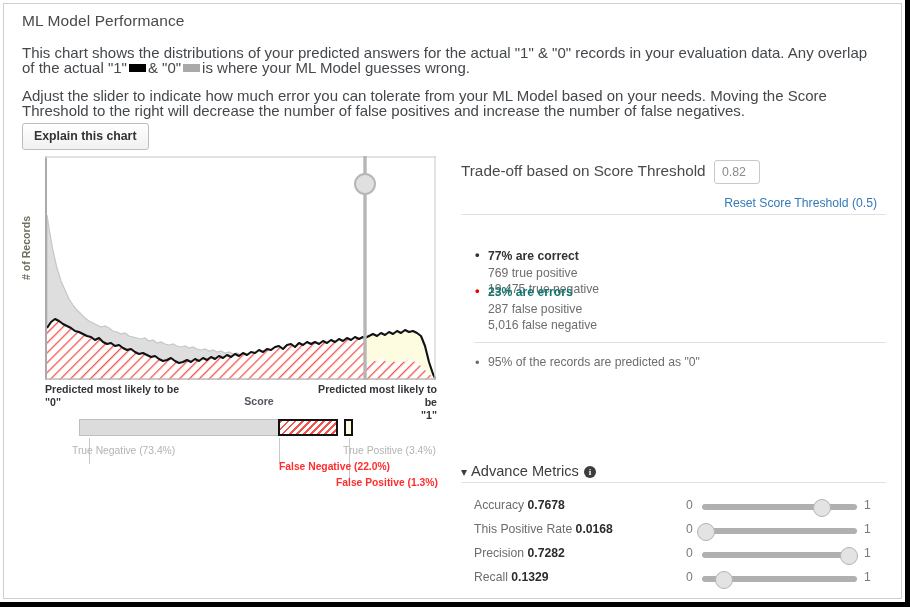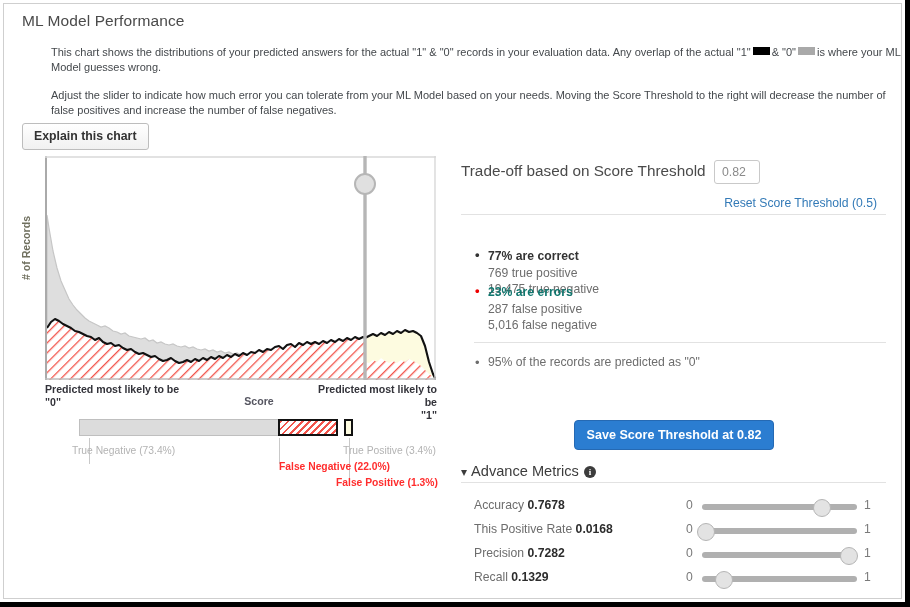--- a/index.html
+++ b/index.html
@@ -33,23 +33,22 @@
     position: absolute;
     left: 18px; top: 8px;
     font-size: 15.5px;
     color: #4a4a4a;
     letter-spacing: 0.1px;
   }
 
   .para {
     position: absolute;
     color: #44484c;
-    font-size: 11px;
+    font-size: 15px;
     line-height: 15px;
-    margin-left: 29px;
   }
   #para1 { left: 18px; top: 41px; width: 858px; }
   #para2 { left: 18px; top: 84px; width: 858px; }
 
   .swatch {
     display: inline-block;
     width: 17px; height: 8px;
     vertical-align: 1px;
     margin: 0 2px;
   }
@@ -411,21 +410,20 @@
       <li>287 false positive</li>
       <li>5,016 false negative</li>
     </ul>
 
     <div class="hrule" id="hr2"></div>
 
     <ul class="bullets plain" id="blk-pred">
       <li>95% of the records are predicted as "0"</li>
     </ul>
 
-    <button id="save-btn">Save Score Threshold at 0.82</button>
 
     <div id="adv-header">
       <span id="adv-caret">▾</span><span>Advance Metrics</span><span id="adv-info">i</span>
     </div>
 
     <div class="hrule" id="hr3"></div>
 
     <div id="metrics-rows">
         <div class="metric-row" style="top: 491px;">
           <div class="metric-name"><span>Accuracy </span><b>0.7678</b></div>

